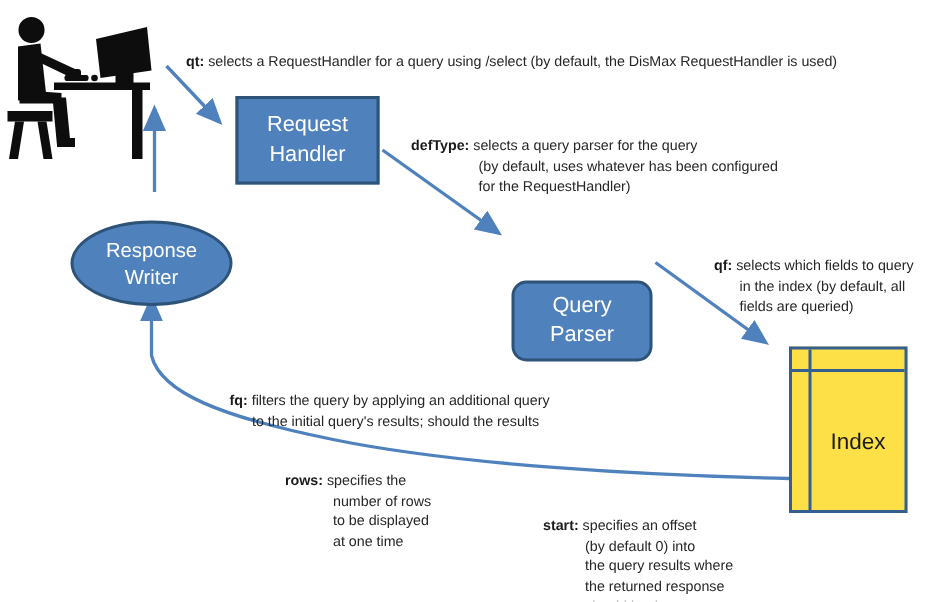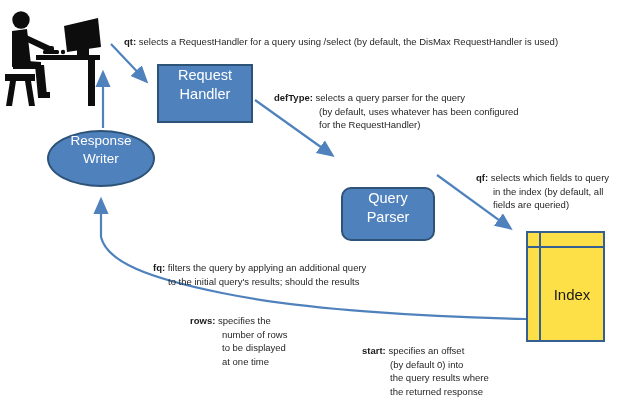--- a/index.html
+++ b/index.html
@@ -3,28 +3,28 @@
 <meta charset="utf-8">
 <style>
   html,body{margin:0;padding:0;background:#fff;}
   .canvas{
     position:relative;width:624px;height:401px;background:#ffffff;overflow:hidden;
     font-family:"Liberation Sans",sans-serif;color:#262626;
   }
   svg{display:block;}
   .overlay{position:absolute;left:0;top:0;width:624px;height:401px;pointer-events:none;}
   .node{
-    position:absolute;display:flex;justify-content:center;
+    position:absolute;display:flex;align-items:center;justify-content:center;
     text-align:center;color:#ffffff;font-weight:400;
     background:#4f81bd;border:2px solid #2e5379;box-sizing:border-box;
   }
   .node .lbl{white-space:pre-line;line-height:1.32;}
   .node-rh{left:157px;top:64px;width:96px;height:59px;font-size:14.5px;}
   .node-qp{left:341px;top:143px;width:94px;height:54px;border-radius:10px;font-size:14.5px;margin-top:44px;}
-  .node-rw{left:47px;top:130px;width:108px;height:57px;border-radius:50%;font-size:13.5px;}
+  .node-rw{left:47px;top:147px;width:108px;height:57px;border-radius:50%;font-size:13.5px;}
   .node-index{
     left:526px;top:231px;width:79px;height:111px;
     background:#fde047;border:2px solid #365f91;color:#1a1a1a;display:block;
   }
   .index-vline{position:absolute;left:11px;top:0;width:2px;height:100%;background:#365f91;}
   .index-hline{position:absolute;left:0;top:13px;width:100%;height:2px;background:#365f91;}
   .index-label{
     position:absolute;left:13px;top:15px;right:0;bottom:0;
     display:flex;align-items:center;justify-content:center;font-size:15px;
   }

